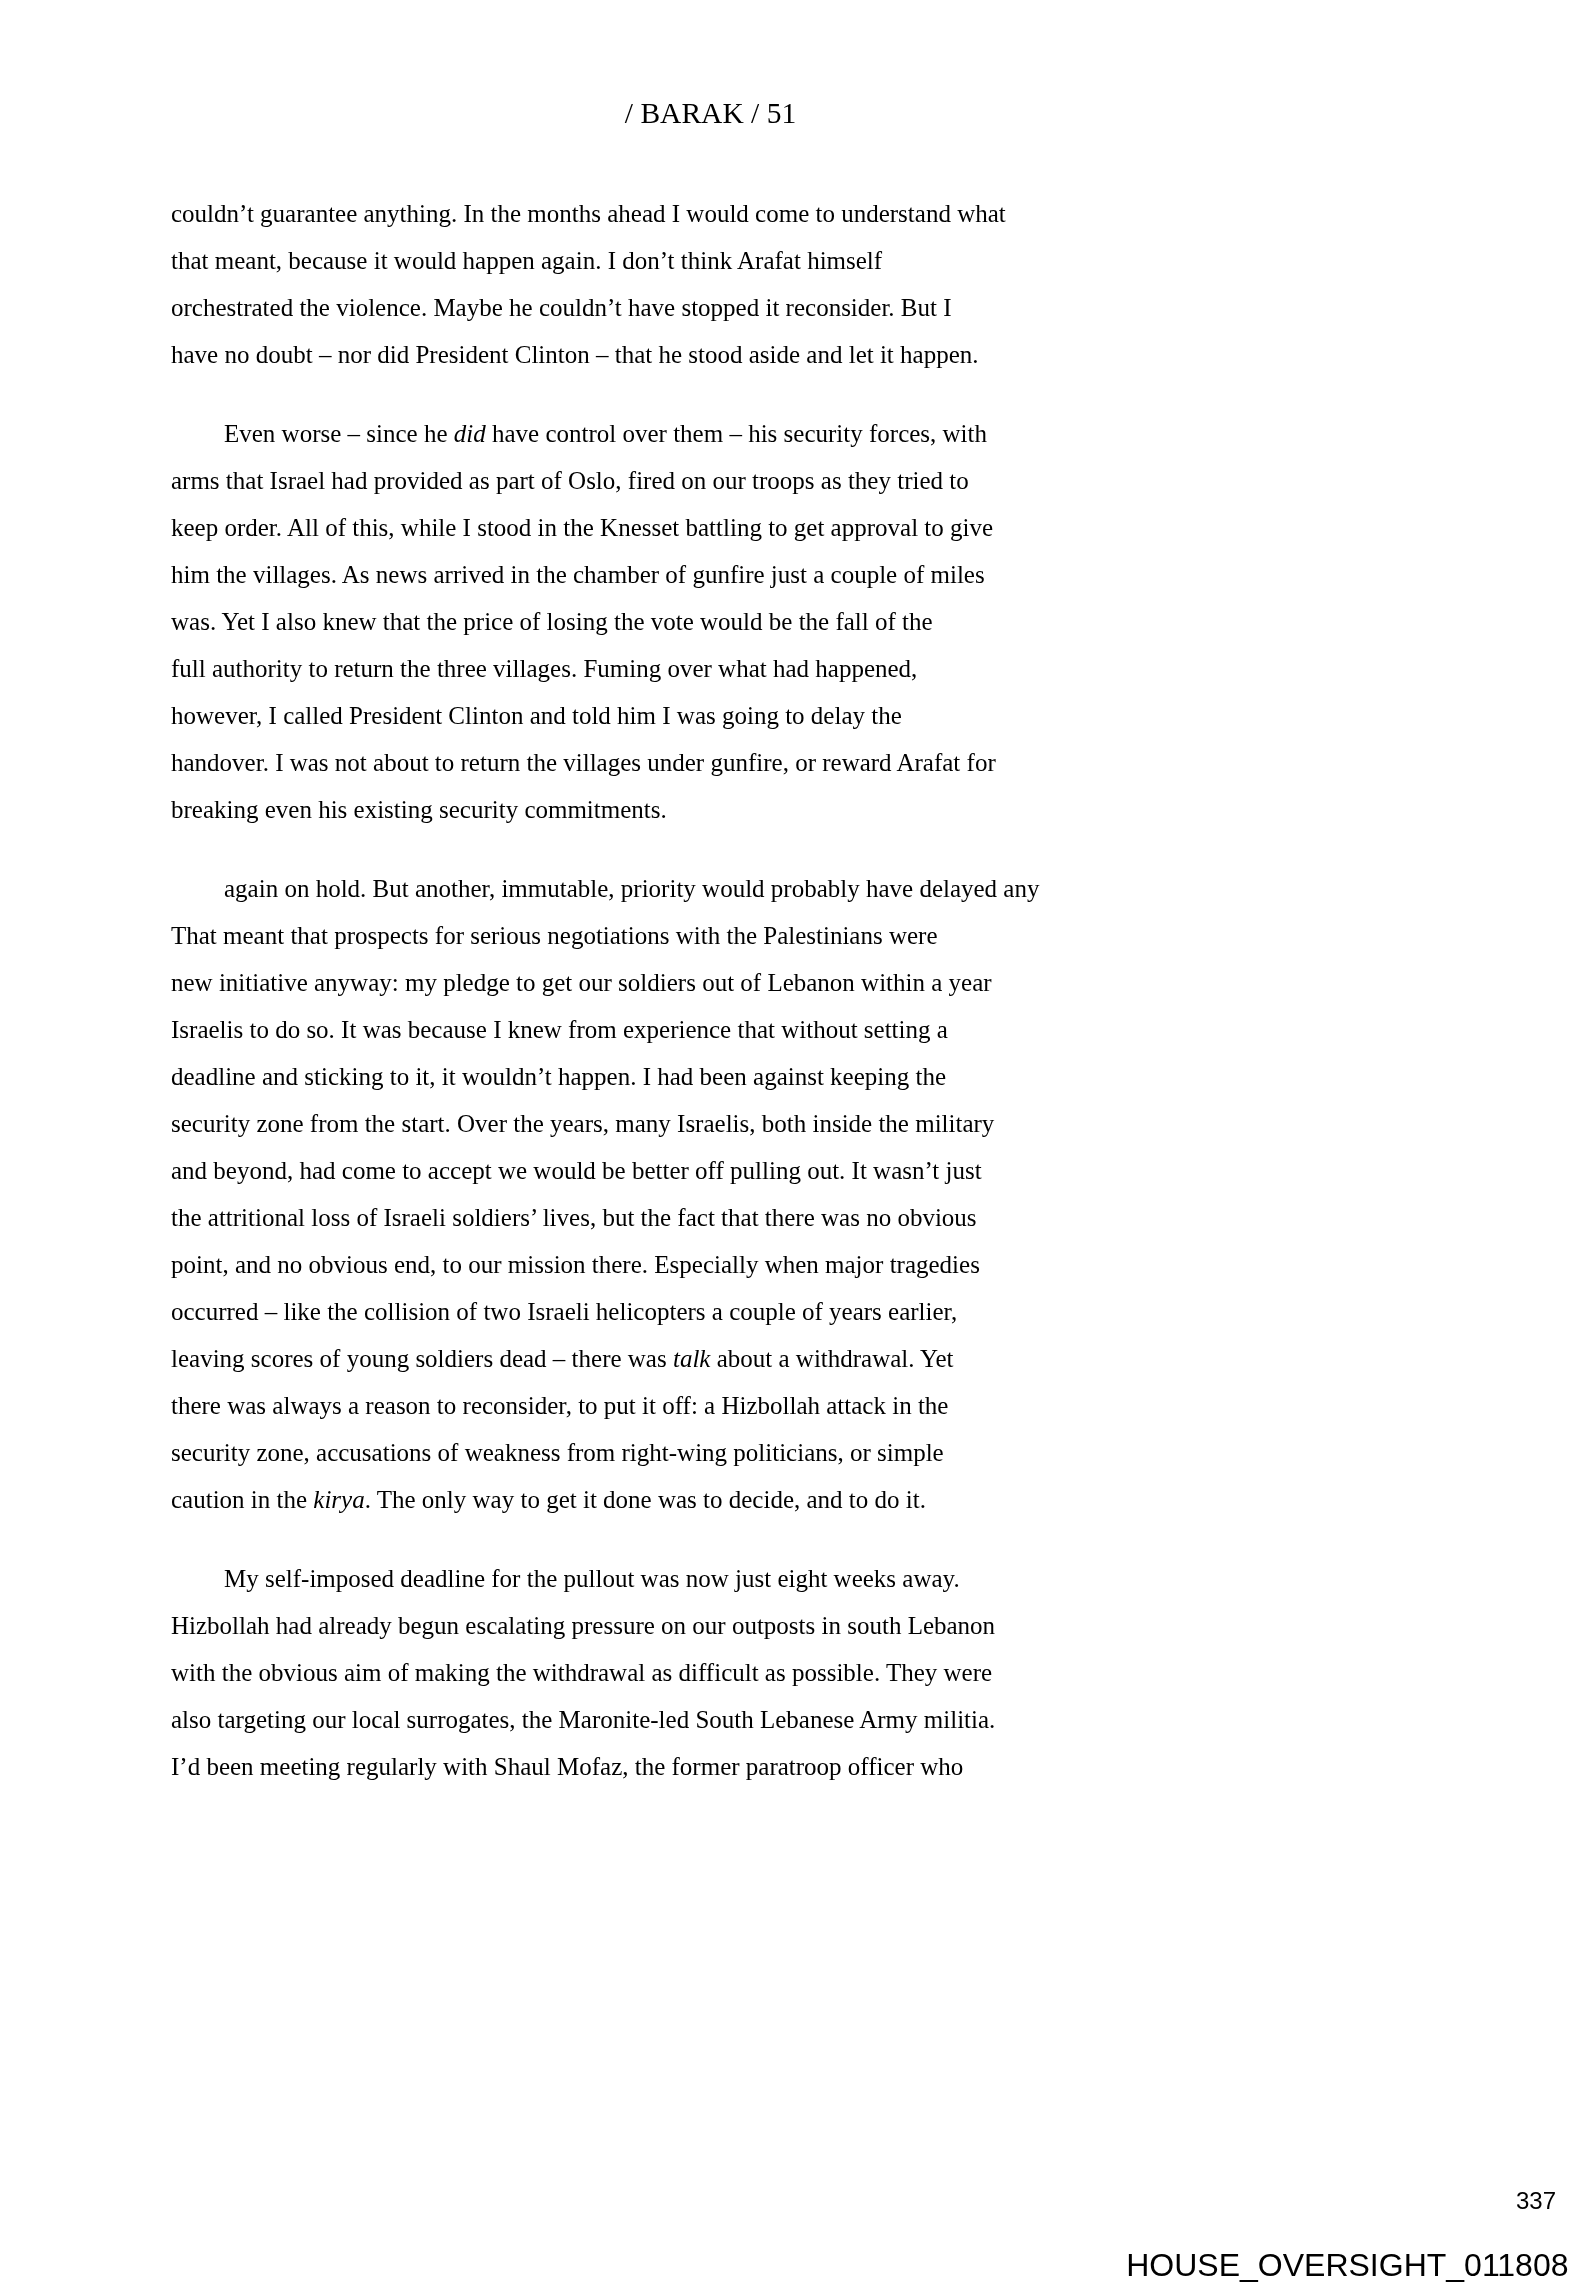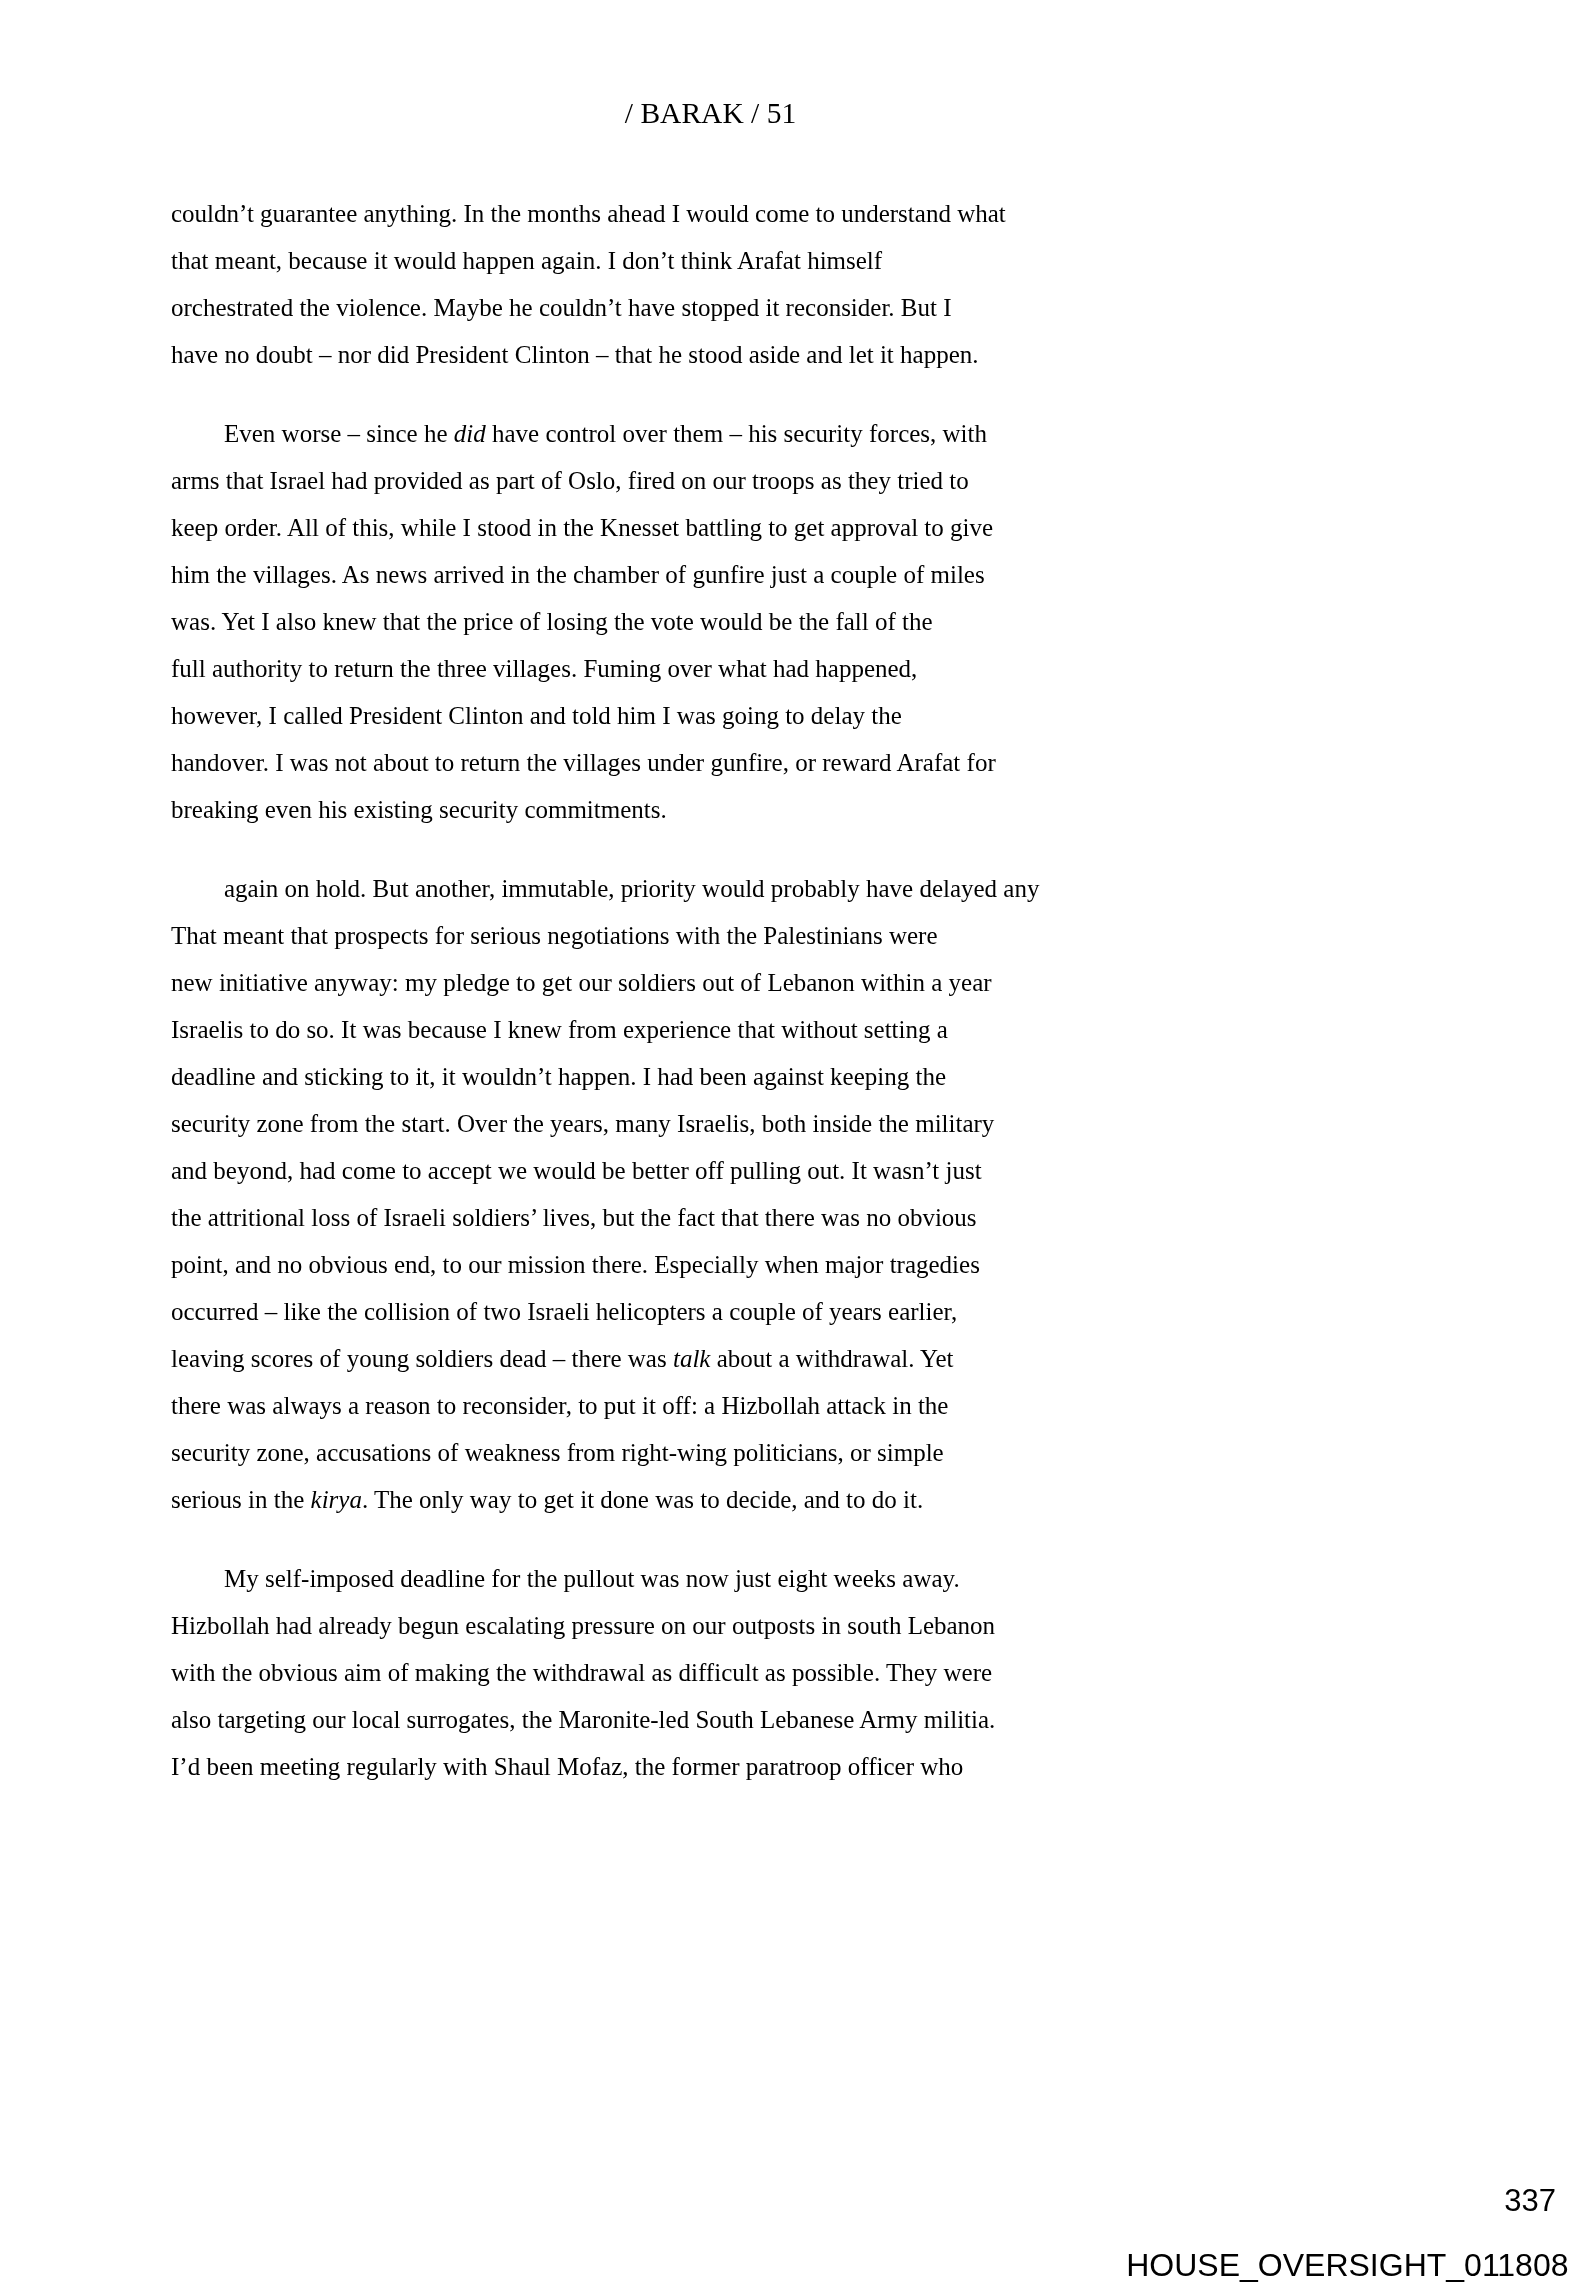--- a/index.html
+++ b/index.html
@@ -45,21 +45,21 @@
   }
   .para.indent .line:first-child {
     padding-left: 53px;
   }
   .line i { font-style: italic; }
   .page-number {
     position: absolute;
     top: 2183px;
     right: 35px;
     font-family: "Liberation Sans", sans-serif;
-    font-size: 31px;
+    font-size: 24px;
     line-height: 35px;
   }
   .bates-number {
     position: absolute;
     top: 2248px;
     right: 22.5px;
     font-family: "Liberation Sans", sans-serif;
     font-size: 32px;
     line-height: 35px;
     white-space: nowrap;
@@ -96,21 +96,21 @@
         <span class="line"><span>Israelis to do so. It was because I knew from experience that without setting a</span></span>
         <span class="line"><span>deadline and sticking to it, it wouldn’t happen. I had been against keeping the</span></span>
         <span class="line"><span>security zone from the start. Over the years, many Israelis, both inside the military</span></span>
         <span class="line"><span>and beyond, had come to accept we would be better off pulling out. It wasn’t just</span></span>
         <span class="line"><span>the attritional loss of Israeli soldiers’ lives, but the fact that there was no obvious</span></span>
         <span class="line"><span>point, and no obvious end, to our mission there. Especially when major tragedies</span></span>
         <span class="line"><span>occurred – like the collision of two Israeli helicopters a couple of years earlier,</span></span>
         <span class="line"><span>leaving scores of young soldiers dead – there was </span><i>talk</i><span> about a withdrawal. Yet</span></span>
         <span class="line"><span>there was always a reason to reconsider, to put it off: a Hizbollah attack in the</span></span>
         <span class="line"><span>security zone, accusations of weakness from right-wing politicians, or simple</span></span>
-        <span class="line"><span>serious in the </span><i>kirya</i><span>. The only way to get it done was to decide, and to do it.</span></span>
+        <span class="line"><span>caution in the </span><i>kirya</i><span>. The only way to get it done was to decide, and to do it.</span></span>
       </p>
       <p class="para indent">
         <span class="line"><span>My self-imposed deadline for the pullout was now just eight weeks away.</span></span>
         <span class="line"><span>Hizbollah had already begun escalating pressure on our outposts in south Lebanon</span></span>
         <span class="line"><span>with the obvious aim of making the withdrawal as difficult as possible. They were</span></span>
         <span class="line"><span>also targeting our local surrogates, the Maronite-led South Lebanese Army militia.</span></span>
         <span class="line"><span>I’d been meeting regularly with Shaul Mofaz, the former paratroop officer who</span></span>
       </p>
     </div>
 

